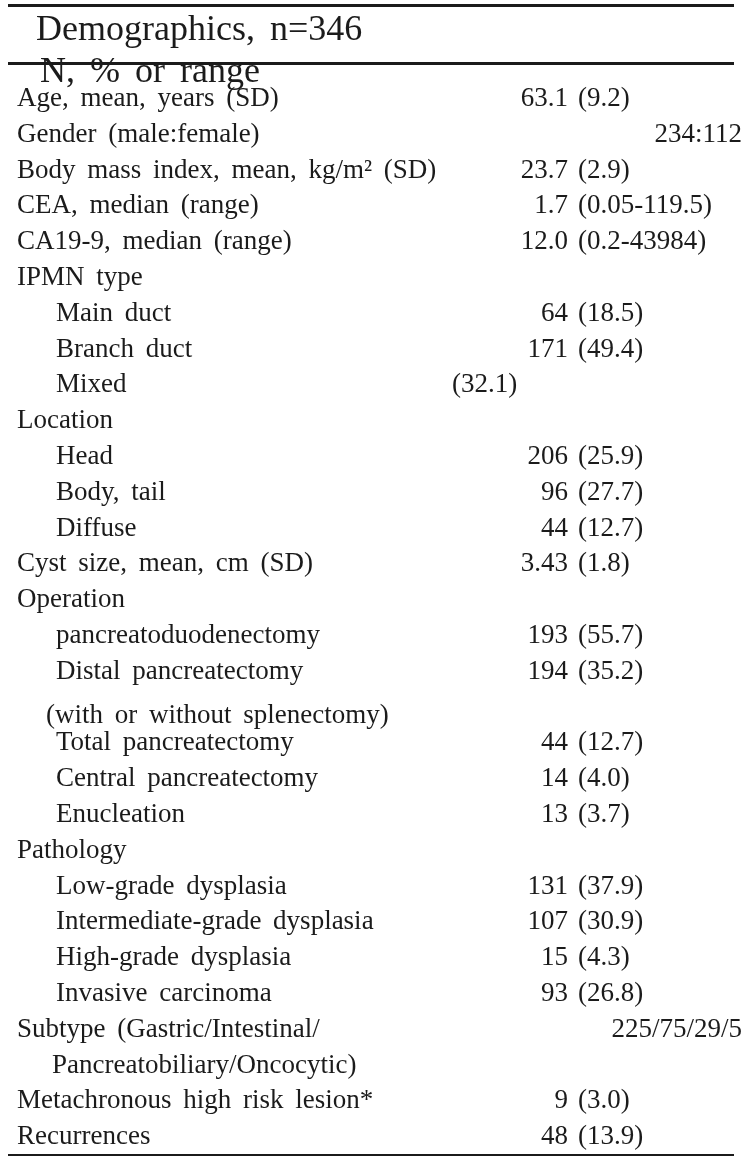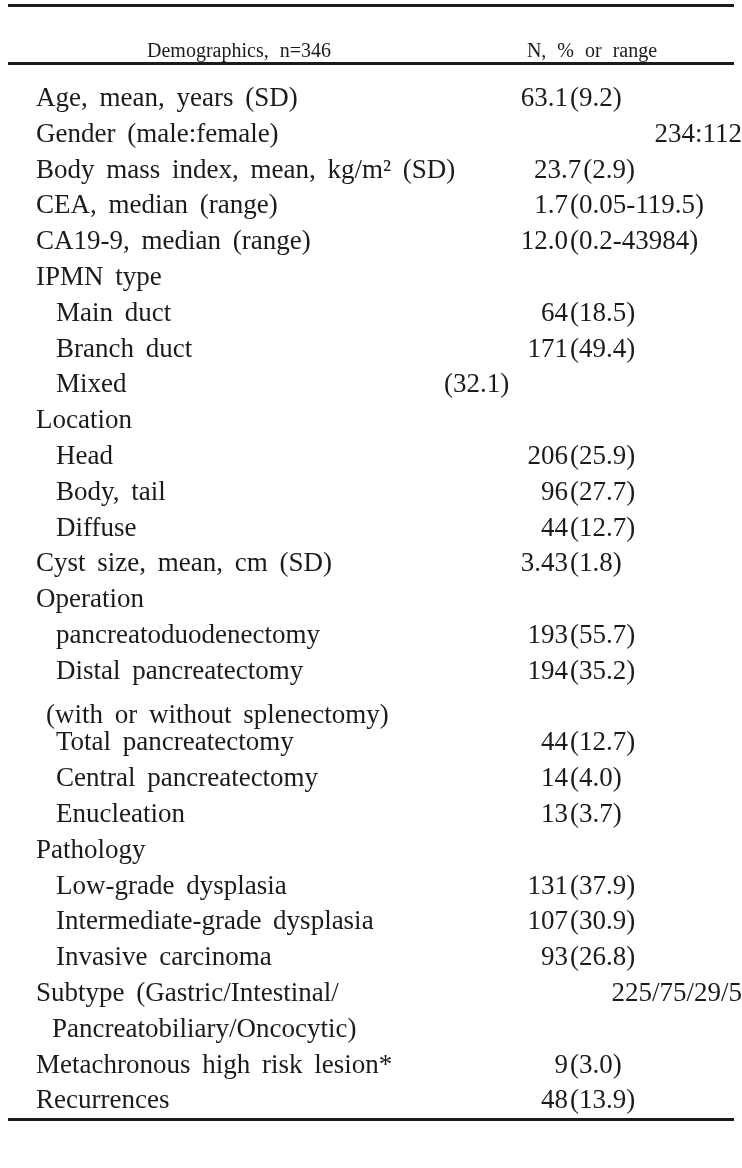--- a/index.html
+++ b/index.html
@@ -19,58 +19,59 @@
   .rule {
     height: 3px;
     background: #1b1b1b;
     margin: 0 8px;
   }
   .rule-top { margin-top: 4px; }
   .rule-bottom { height: 2.5px; }
   .header-row {
     height: 55px;
     display: flex;
-    align-items: flex-end;
-    font-size: 20px;
+    align-items: flex-start;
+    font-size: 36px;
     word-spacing: 6px;
     white-space: nowrap;
+    flex-direction: column;
   }
   .h-label {
     flex: 1;
     text-align: center;
     padding-left: 36px;
   }
   .h-value {
     width: 300px;
     text-align: center;
   }
   .rows { padding-top: 15px; }
   .row {
     height: 35.8px;
     line-height: 35.8px;
     display: flex;
     font-size: 27px;
     word-spacing: 5px;
     white-space: nowrap;
   }
   .label { flex: 1; }
-  .ind0  { padding-left: 36px; }
+  .ind0  { padding-left: 17px; }
   .ind1  { padding-left: 56px; }
   .indc0 { padding-left: 52px; }
   .indc1 { padding-left: 46px; margin-top: 8px; }
   .value {
     width: 300px;
     display: flex;
   }
   .value .num {
     width: 126px;
     text-align: right;
     font-family: Liberation Serif, serif;
   }
-  .value .paren { margin-left: 2px; }
+  .value .paren { margin-left: 10px; }
   .value.center {
     display: block;
     text-align: right;
   }
 </style>
 </head>
 <body>
 
 <div class="page">
   <div class="rule rule-top"></div>
@@ -223,20 +224,27 @@
         </div>
       </div>
       <div class="row">
         <div class="label ind1">Intermediate-grade dysplasia</div>
         <div class="value">
           <span class="num">107</span>
           <span class="paren">(30.9)</span>
         </div>
       </div>
       <div class="row">
+        <div class="label ind1">High-grade dysplasia</div>
+        <div class="value">
+          <span class="num">15</span>
+          <span class="paren">(4.3)</span>
+        </div>
+      </div>
+      <div class="row">
         <div class="label ind1">Invasive carcinoma</div>
         <div class="value">
           <span class="num">93</span>
           <span class="paren">(26.8)</span>
         </div>
       </div>
       <div class="row">
         <div class="label ind0">Subtype (Gastric/Intestinal/</div>
         <div class="value center">225/75/29/5</div>
       </div>

